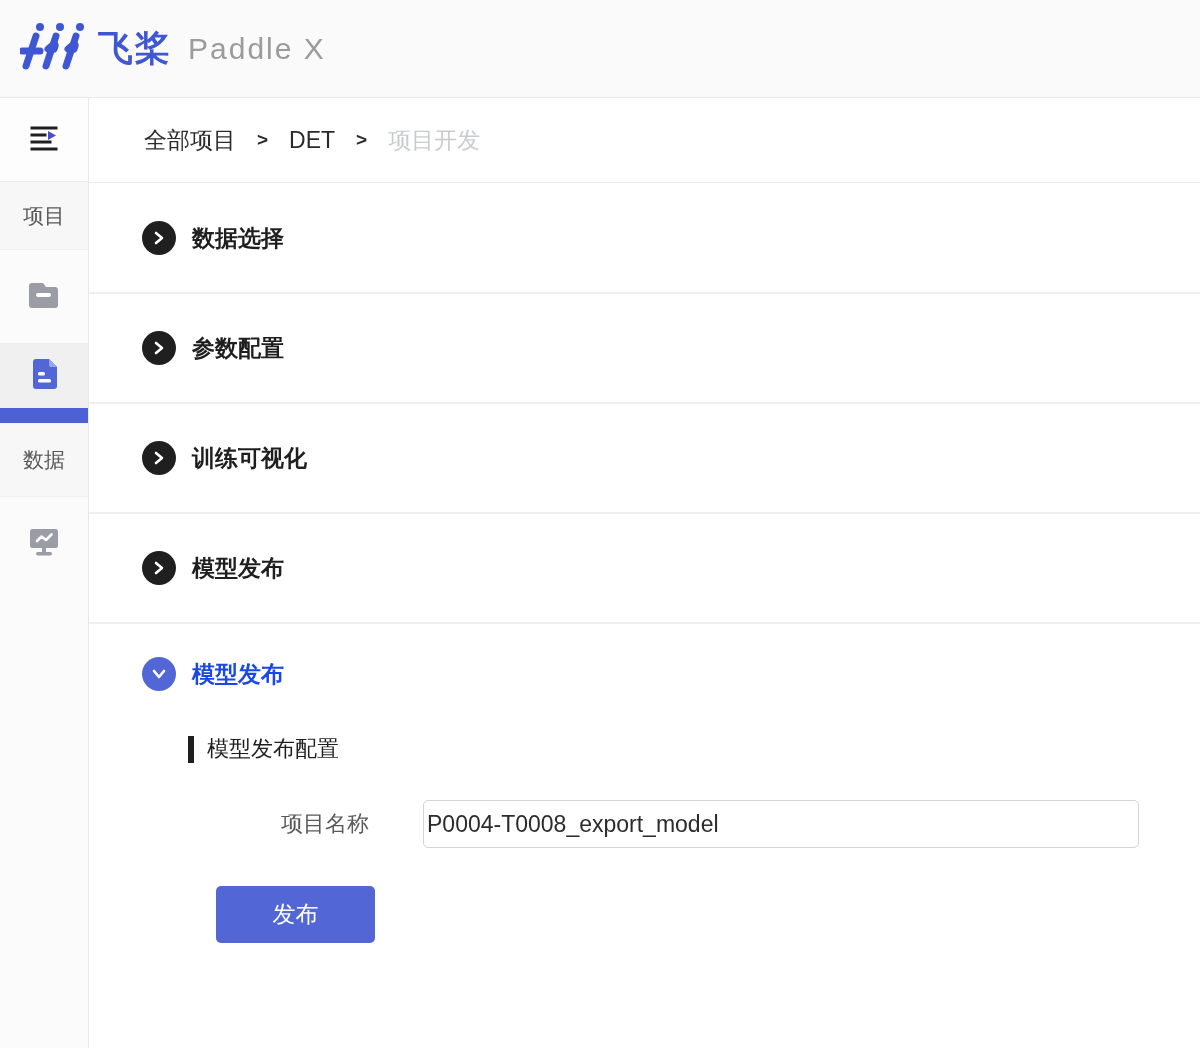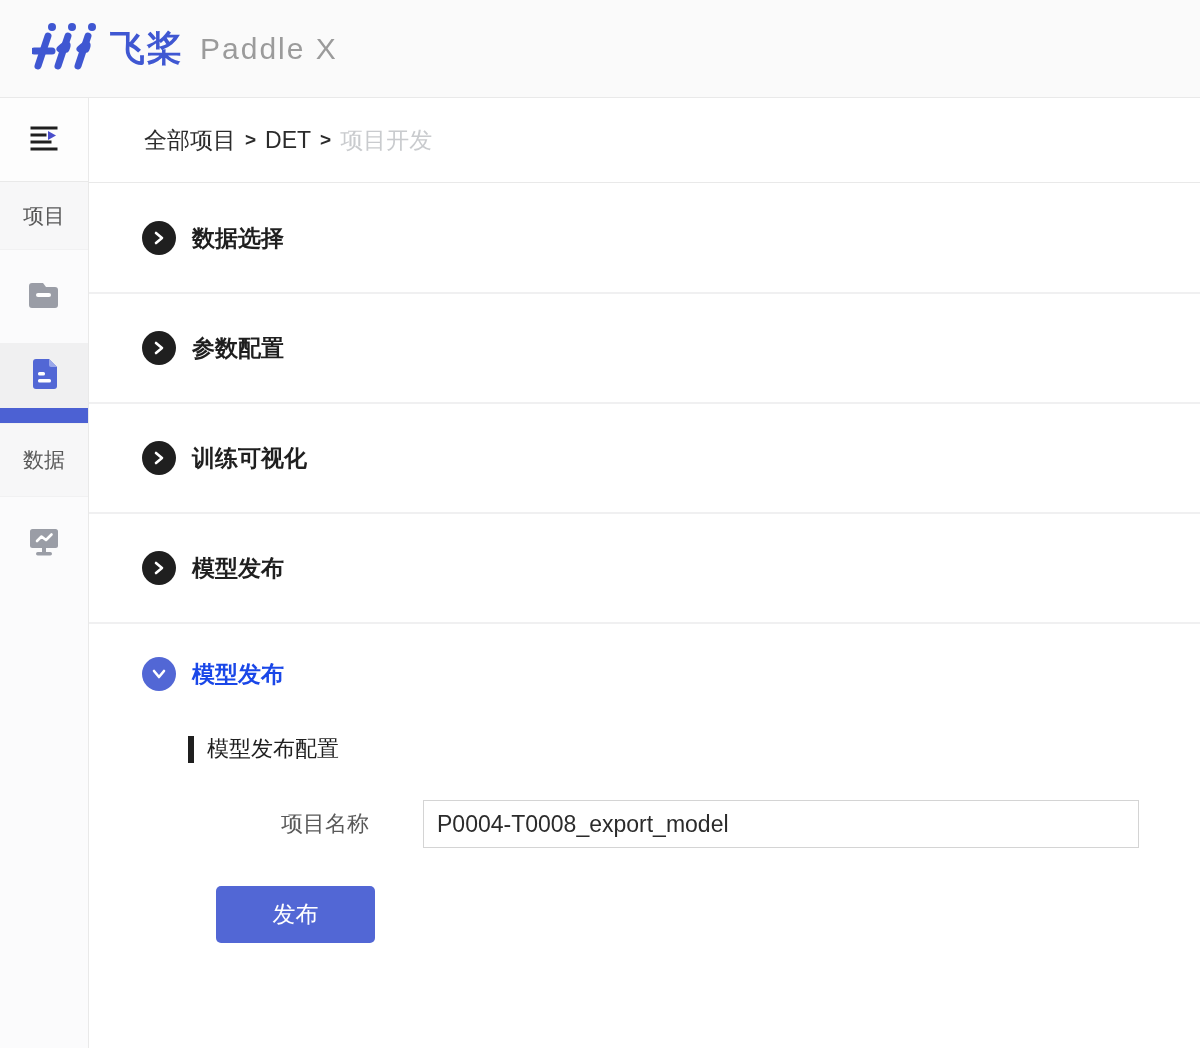--- a/index.html
+++ b/index.html
@@ -2,42 +2,42 @@
 <html><head>
 <meta charset="utf-8">
 <style>
   * { margin:0; padding:0; box-sizing:border-box; }
   html,body { width:1200px; height:1048px; background:#fff;
     font-family:"Liberation Sans","DejaVu Sans",sans-serif; overflow:hidden; position:relative; }
 
   
   .app-header { position:absolute; top:0; left:0; width:1200px; height:98px;
     background:#fafafa; border-bottom:1px solid #e9e9e9;
-    display:flex; align-items:center; padding-left:32px; }
+    display:flex; align-items:center; padding-left:20px; }
   .logo-wrap { display:flex; align-items:center; gap:8px; }
   .logo-cn { font-size:35px; font-weight:bold; color:#3f57d2; letter-spacing:2px; }
   .logo-en { font-size:30px; color:#9b9b9b; letter-spacing:2px; margin-left:8px; }
 
   
   .sidebar { position:absolute; top:98px; left:0; width:89px; height:950px;
     background:#fbfbfc; border-right:1px solid #e9e9e9; }
   .menu-row { height:84px; border-bottom:1px solid #e9e9e9;
     display:flex; align-items:center; justify-content:center; cursor:pointer; background:#fdfdfd; }
   .group-label { height:68px; background:#f7f7f8; border-bottom:1px solid #f1f1f2;
     display:flex; align-items:center; justify-content:center;
     font-size:21px; color:#595959; }
   .side-item { height:93px; display:flex; align-items:center; justify-content:center; cursor:pointer; }
   .side-item.selected { height:65px; background:#f0f0f1; }
   .active-bar { height:15px; background:#4c61d3; }
   .group-label.data { height:74px; border-top:1px solid #f1f1f2; }
 
   
   .breadcrumb { position:absolute; top:98px; left:89px; width:1111px; height:85px;
     background:#fff; border-bottom:1px solid #e9e9e9;
-    display:flex; align-items:center; padding-left:55px; gap:9px; font-size:23px; color:#2b2b2b; }
+    display:flex; align-items:center; padding-left:55px; gap:21px; font-size:23px; color:#2b2b2b; }
   .crumb { cursor:pointer; }
   .crumb-sep { font-weight:bold; font-size:19px; color:#2b2b2b; }
   .crumb.current { color:#c9cbce; cursor:default; }
 
   
   .main { position:absolute; top:184px; left:89px; width:1111px; }
   .section-row { height:110px; border-bottom:2px solid #f0f0f1; background:#fff;
     display:flex; align-items:center; padding-left:53px; gap:16px; cursor:pointer; }
   .circle { width:34px; height:34px; border-radius:50%; flex:0 0 auto;
     display:flex; align-items:center; justify-content:center; cursor:pointer; }
@@ -48,22 +48,22 @@
   .section-row.expanded .section-title { color:#1a47e8; }
 
   
   .publish-panel { padding-left:99px; background:#fff; }
   .subtitle-row { display:flex; align-items:center; gap:13px; margin-top:10px; margin-bottom:36px; }
   .subtitle-marker { width:6px; height:27px; background:#1f1f1f; }
   .subtitle-text { font-size:22px; font-weight:normal; color:#1f1f1f; }
   .field-row { display:flex; align-items:center; margin:0 0 38px 32px;justify-content:center; }
   .field-label { width:142px; font-size:22px; color:#595959; }
   .input-wrap { position:relative; width:716px; }
-  .text-input { width:716px; height:48px; border:1px solid #d4d4d4; border-radius:0;
-    font-size:23px; color:#2b2b2b; padding:0 48px 0 13px;
+  .text-input { width:716px; height:48px; border:1px solid #d4d4d4; border-radius:5px;
+    font-size:23px; color:#2b2b2b; padding:0 48px 0 3px;
     font-family:"Liberation Sans","DejaVu Sans",sans-serif; background:#fff; outline:none; }
   .text-input.no-icon { padding-right:13px; }
   .input-icon-btn { position:absolute; right:12px; top:11px; width:27px; height:27px;
     cursor:pointer; display:flex; align-items:center; justify-content:center; }
   .publish-btn { margin-left:28px; width:159px; height:57px; background:#5267d5;
     color:#fff; font-size:23px; border:none; border-radius:5px; cursor:pointer;
     font-family:Liberation Sans, sans-serif; }
 </style>
 </head>
 <body>

